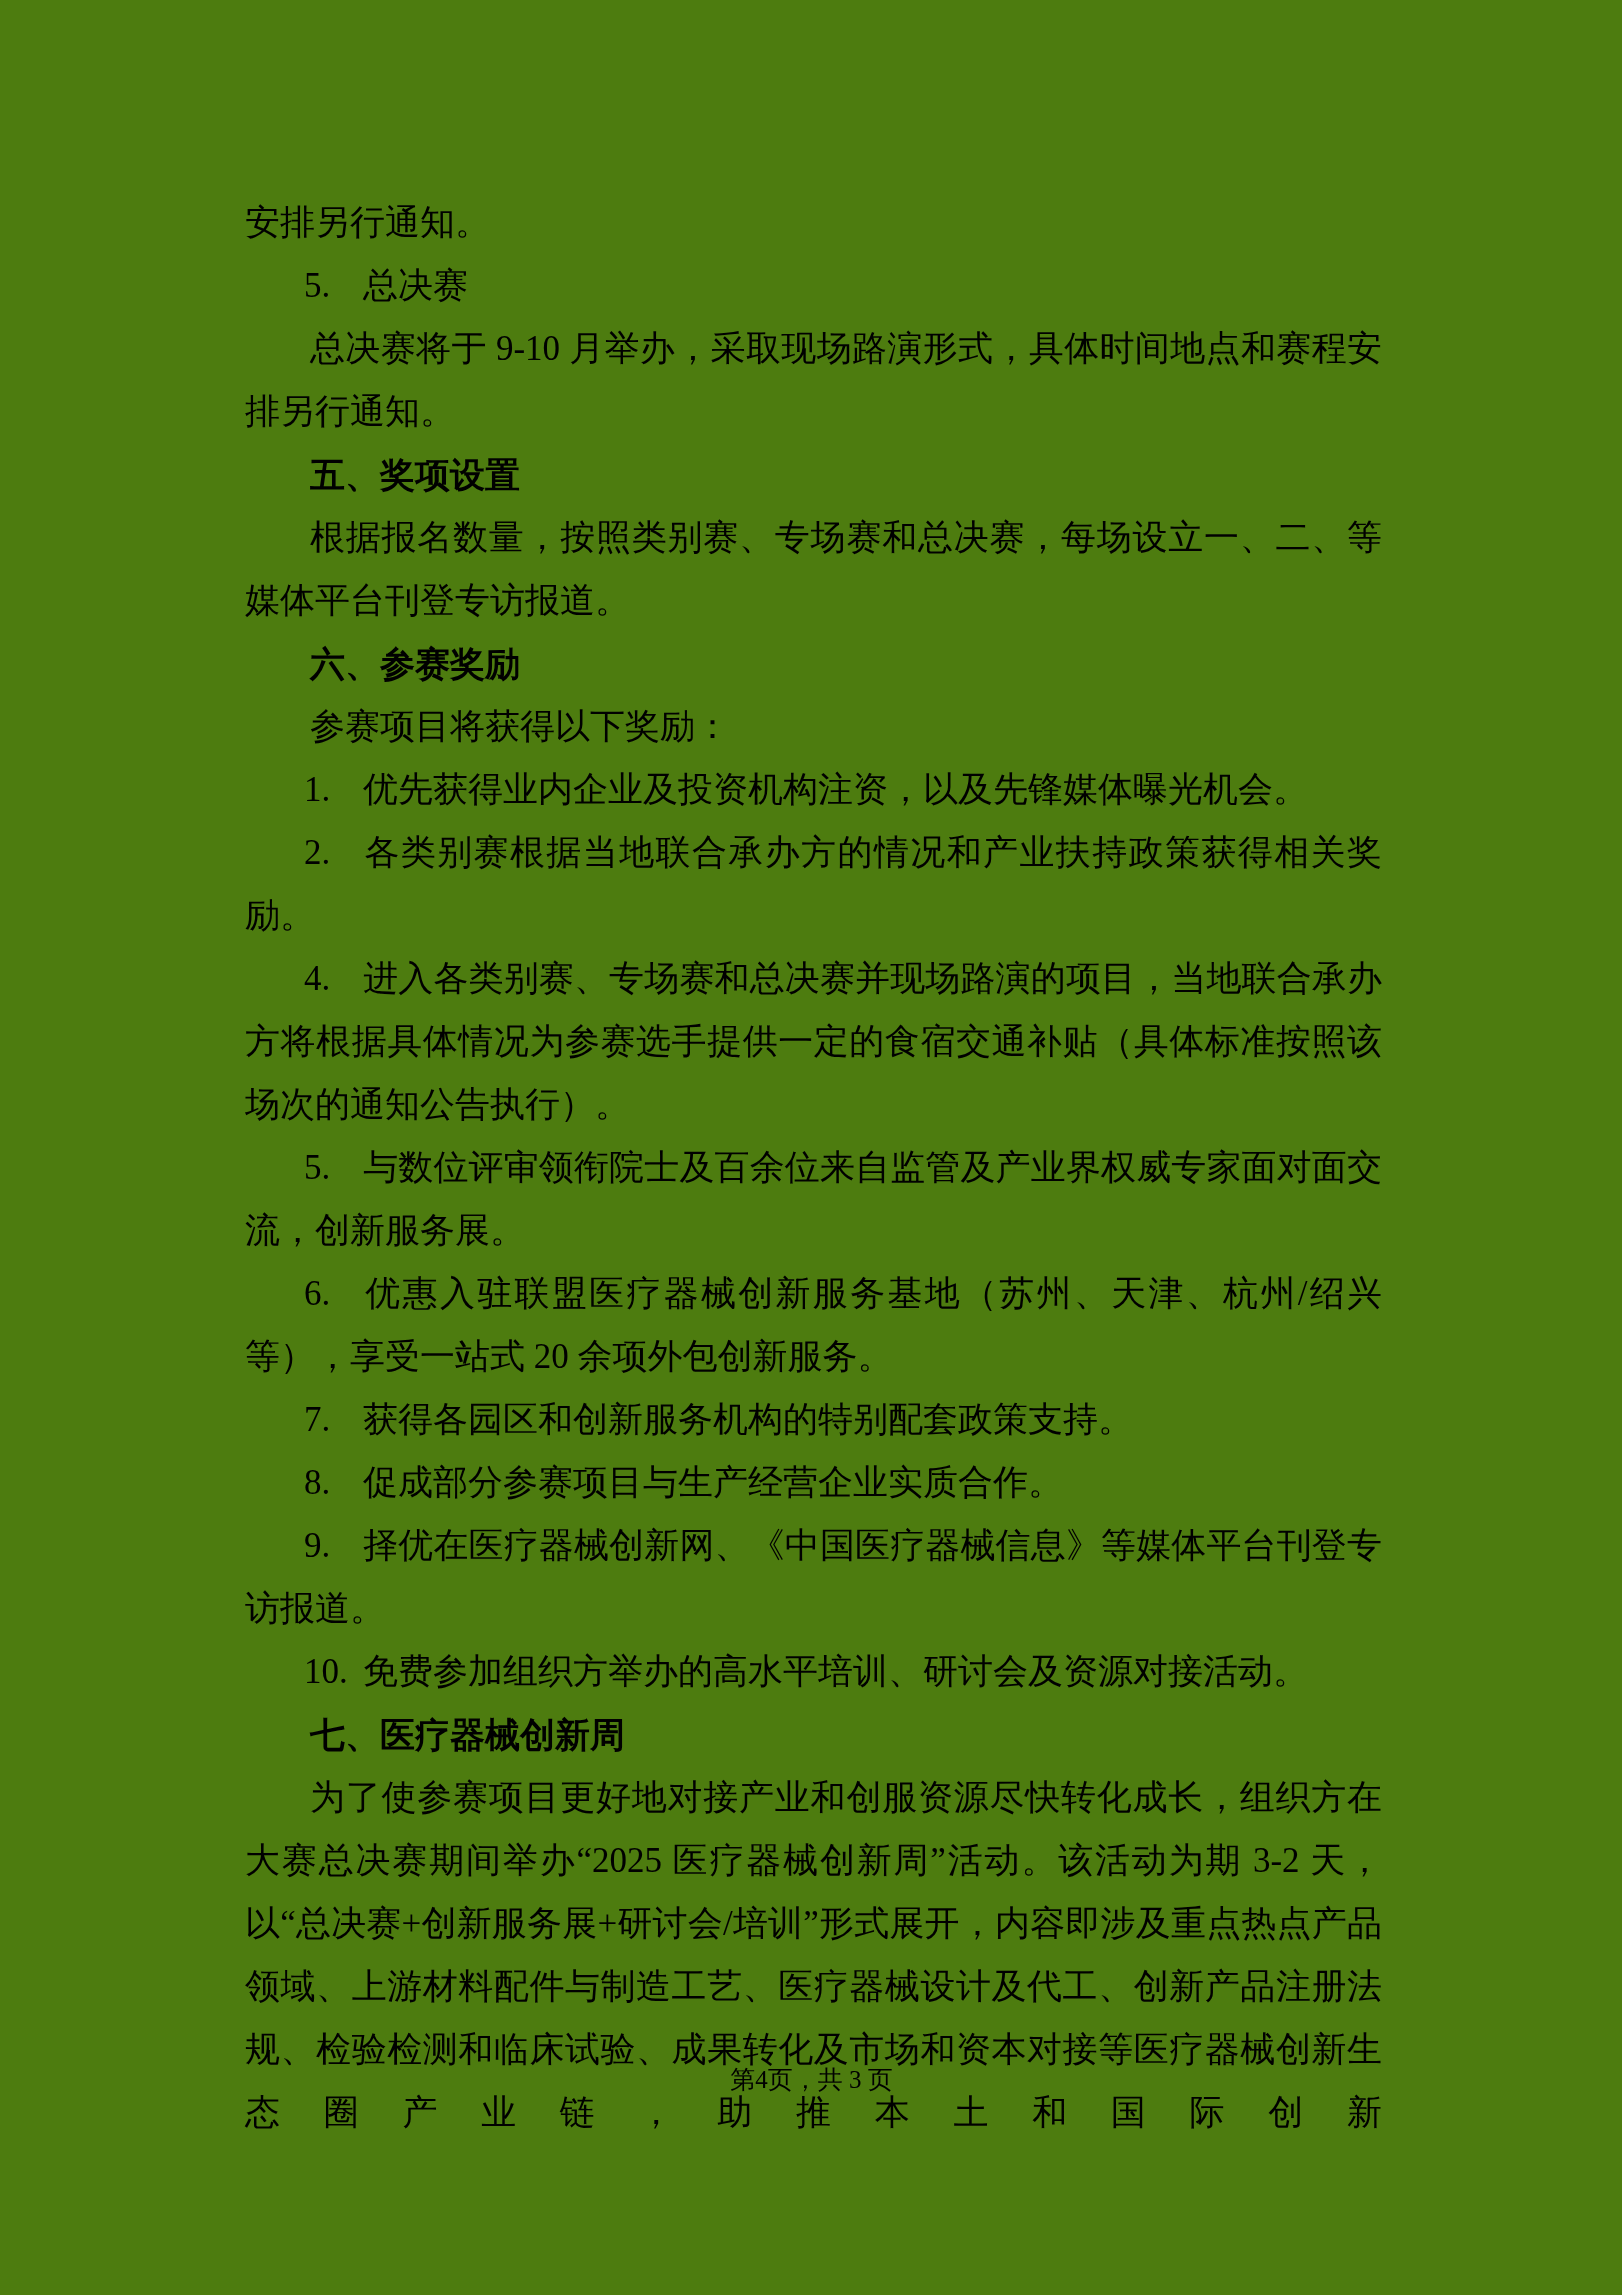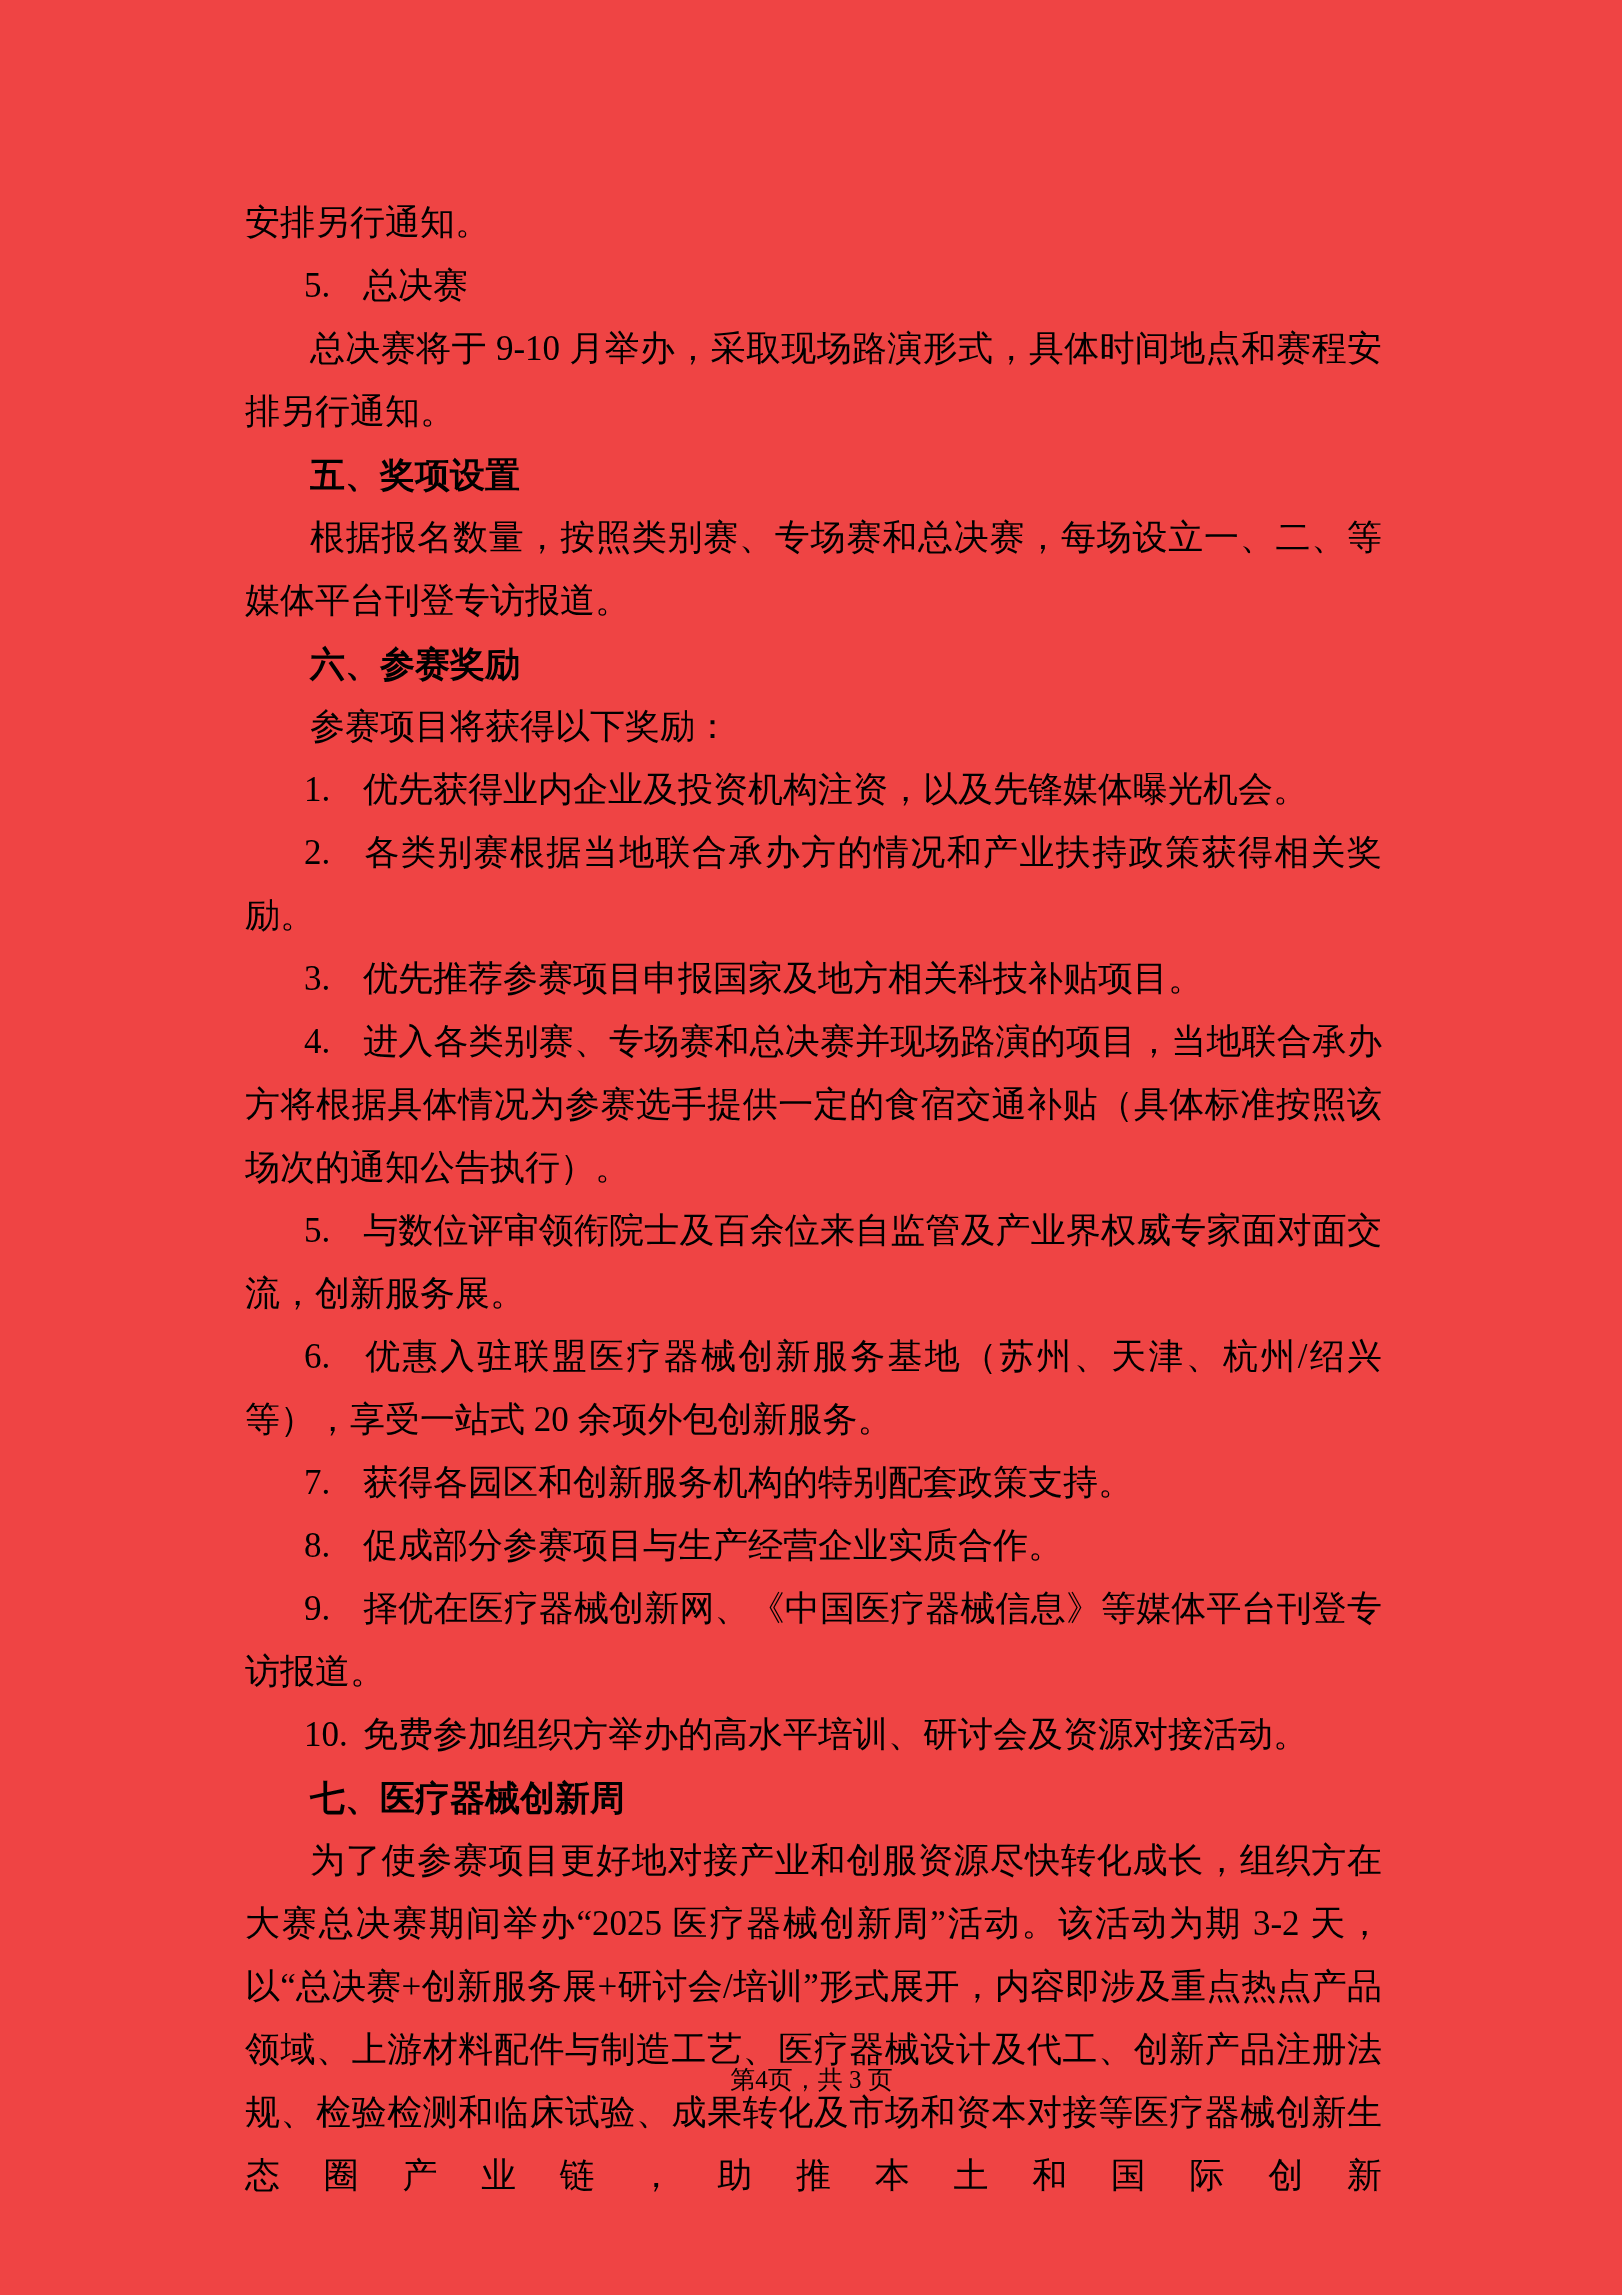--- a/index.html
+++ b/index.html
@@ -1,20 +1,20 @@
 <!DOCTYPE html>
 <html style="font-size:10.5px"><head>
 <meta charset="utf-8">
 <style>
   html, body { margin: 0; padding: 0; background: #ffffff; }
   .page {
     position: relative;
     width: 1623px;
     height: 2295px;
-    background: #ef4444;
+    background: #4d7c0f;
     overflow: hidden;
     font-family: "Liberation Serif", "DejaVu Serif", serif;
     color: #000000;
     text-decoration: underline;
   }
   .content {
     position: absolute;
     left: 245px;
     top: 191px;
     width: 1137px;
@@ -69,21 +69,20 @@
     <p class="indent">根据报名数量，按照类别赛、专场赛和总决赛，每场设立一、二、等媒体平台刊登专访报道。</p>
 
     <p class="heading">六、参赛奖励</p>
 
     <p class="indent">参赛项目将获得以下奖励：</p>
 
     <p class="list-item"><span class="num">1.</span><span>优先获得业内企业及投资机构注资，以及先锋媒体曝光机会。</span></p>
 
     <p class="list-item"><span class="num">2.</span><span>各类别赛根据当地联合承办方的情况和产业扶持政策获得相关奖励。</span></p>
 
-    <p class="list-item"><span class="num">3.</span><span>优先推荐参赛项目申报国家及地方相关科技补贴项目。</span></p>
 
     <p class="list-item"><span class="num">4.</span><span>进入各类别赛、专场赛和总决赛并现场路演的项目，当地联合承办方将根据具体情况为参赛选手提供一定的食宿交通补贴（具体标准按照该场次的通知公告执行）。</span></p>
 
     <p class="list-item"><span class="num">5.</span><span>与数位评审领衔院士及百余位来自监管及产业界权威专家面对面交流，创新服务展。</span></p>
 
     <p class="list-item"><span class="num">6.</span><span>优惠入驻联盟医疗器械创新服务基地（苏州、天津、杭州/绍兴等），享受一站式 20 余项外包创新服务。</span></p>
 
     <p class="list-item"><span class="num">7.</span><span>获得各园区和创新服务机构的特别配套政策支持。</span></p>
 
     <p class="list-item"><span class="num">8.</span><span>促成部分参赛项目与生产经营企业实质合作。</span></p>

